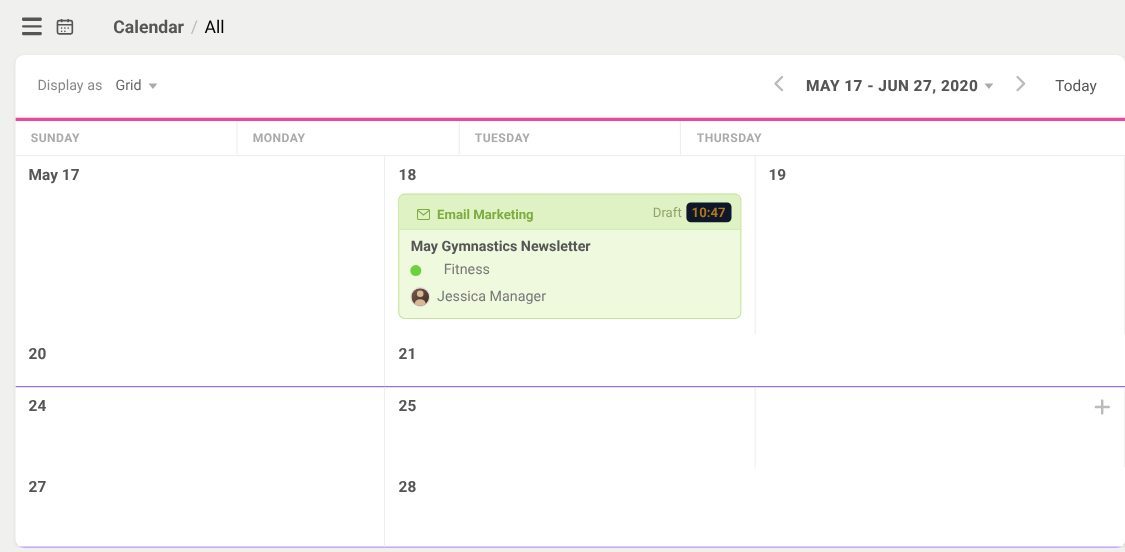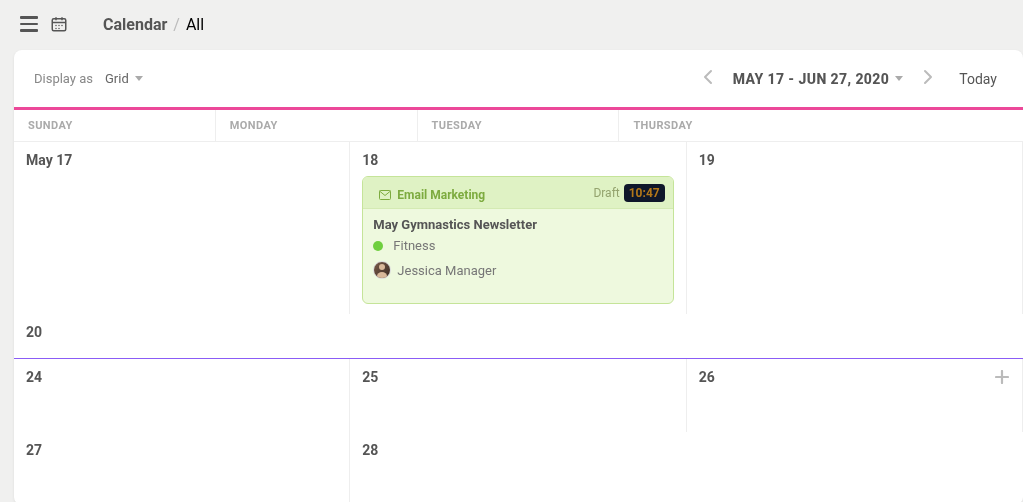--- a/index.html
+++ b/index.html
@@ -209,32 +209,32 @@
     }
     .event-time {
       background: #0f172a;
       color: #b37719;
       font-weight: 700;
       font-size: 12px;
       padding: 2px 5px;
       border-radius: 4px;
     }
     .event-body {
-      padding: 8px 10px 24px 10px;
+      padding: 8px 10px 10px 10px;
     }
     .event-title {
       font-size: 13px;
       font-weight: 700;
       color: #555;
       margin-bottom: 6px;
     }
     .event-tag {
       display: flex;
       align-items: center;
-      gap: 10px;
+      gap: 20px;
       font-size: 13px;
       color: #777;
       margin-bottom: 8px;
     }
     .dot {
       width: 10px;
       height: 10px;
       border-radius: 50%;
       background: #6fcf3f;
     }
@@ -370,31 +370,33 @@
           </div>
         </div>
       </div>
     </div>
     <div class="day-cell">
       <div class="day-label">19</div>
     </div>
     <div class="day-cell">
       <div class="day-label">20</div>
     </div>
+    <div class="day-cell">
+      <div class="day-label">21</div>
+    </div>
   </div>
 
   <div class="week-row short">
     <div class="day-cell">
       <div class="day-label">24</div>
     </div>
     <div class="day-cell">
       <div class="day-label">25</div>
     </div>
     <div class="day-cell">
-      <div class="day-label">26</div>
       <div class="add-btn">
         <svg width="14" height="14" viewBox="0 0 14 14">
             <path d="M7 1 L7 13 M1 7 L13 7" stroke="#bbb" stroke-width="2.2" stroke-linecap="round"></path>
           </svg>
       </div>
     </div>
     <div class="day-cell">
       <div class="day-label">27</div>
     </div>
     <div class="day-cell">

